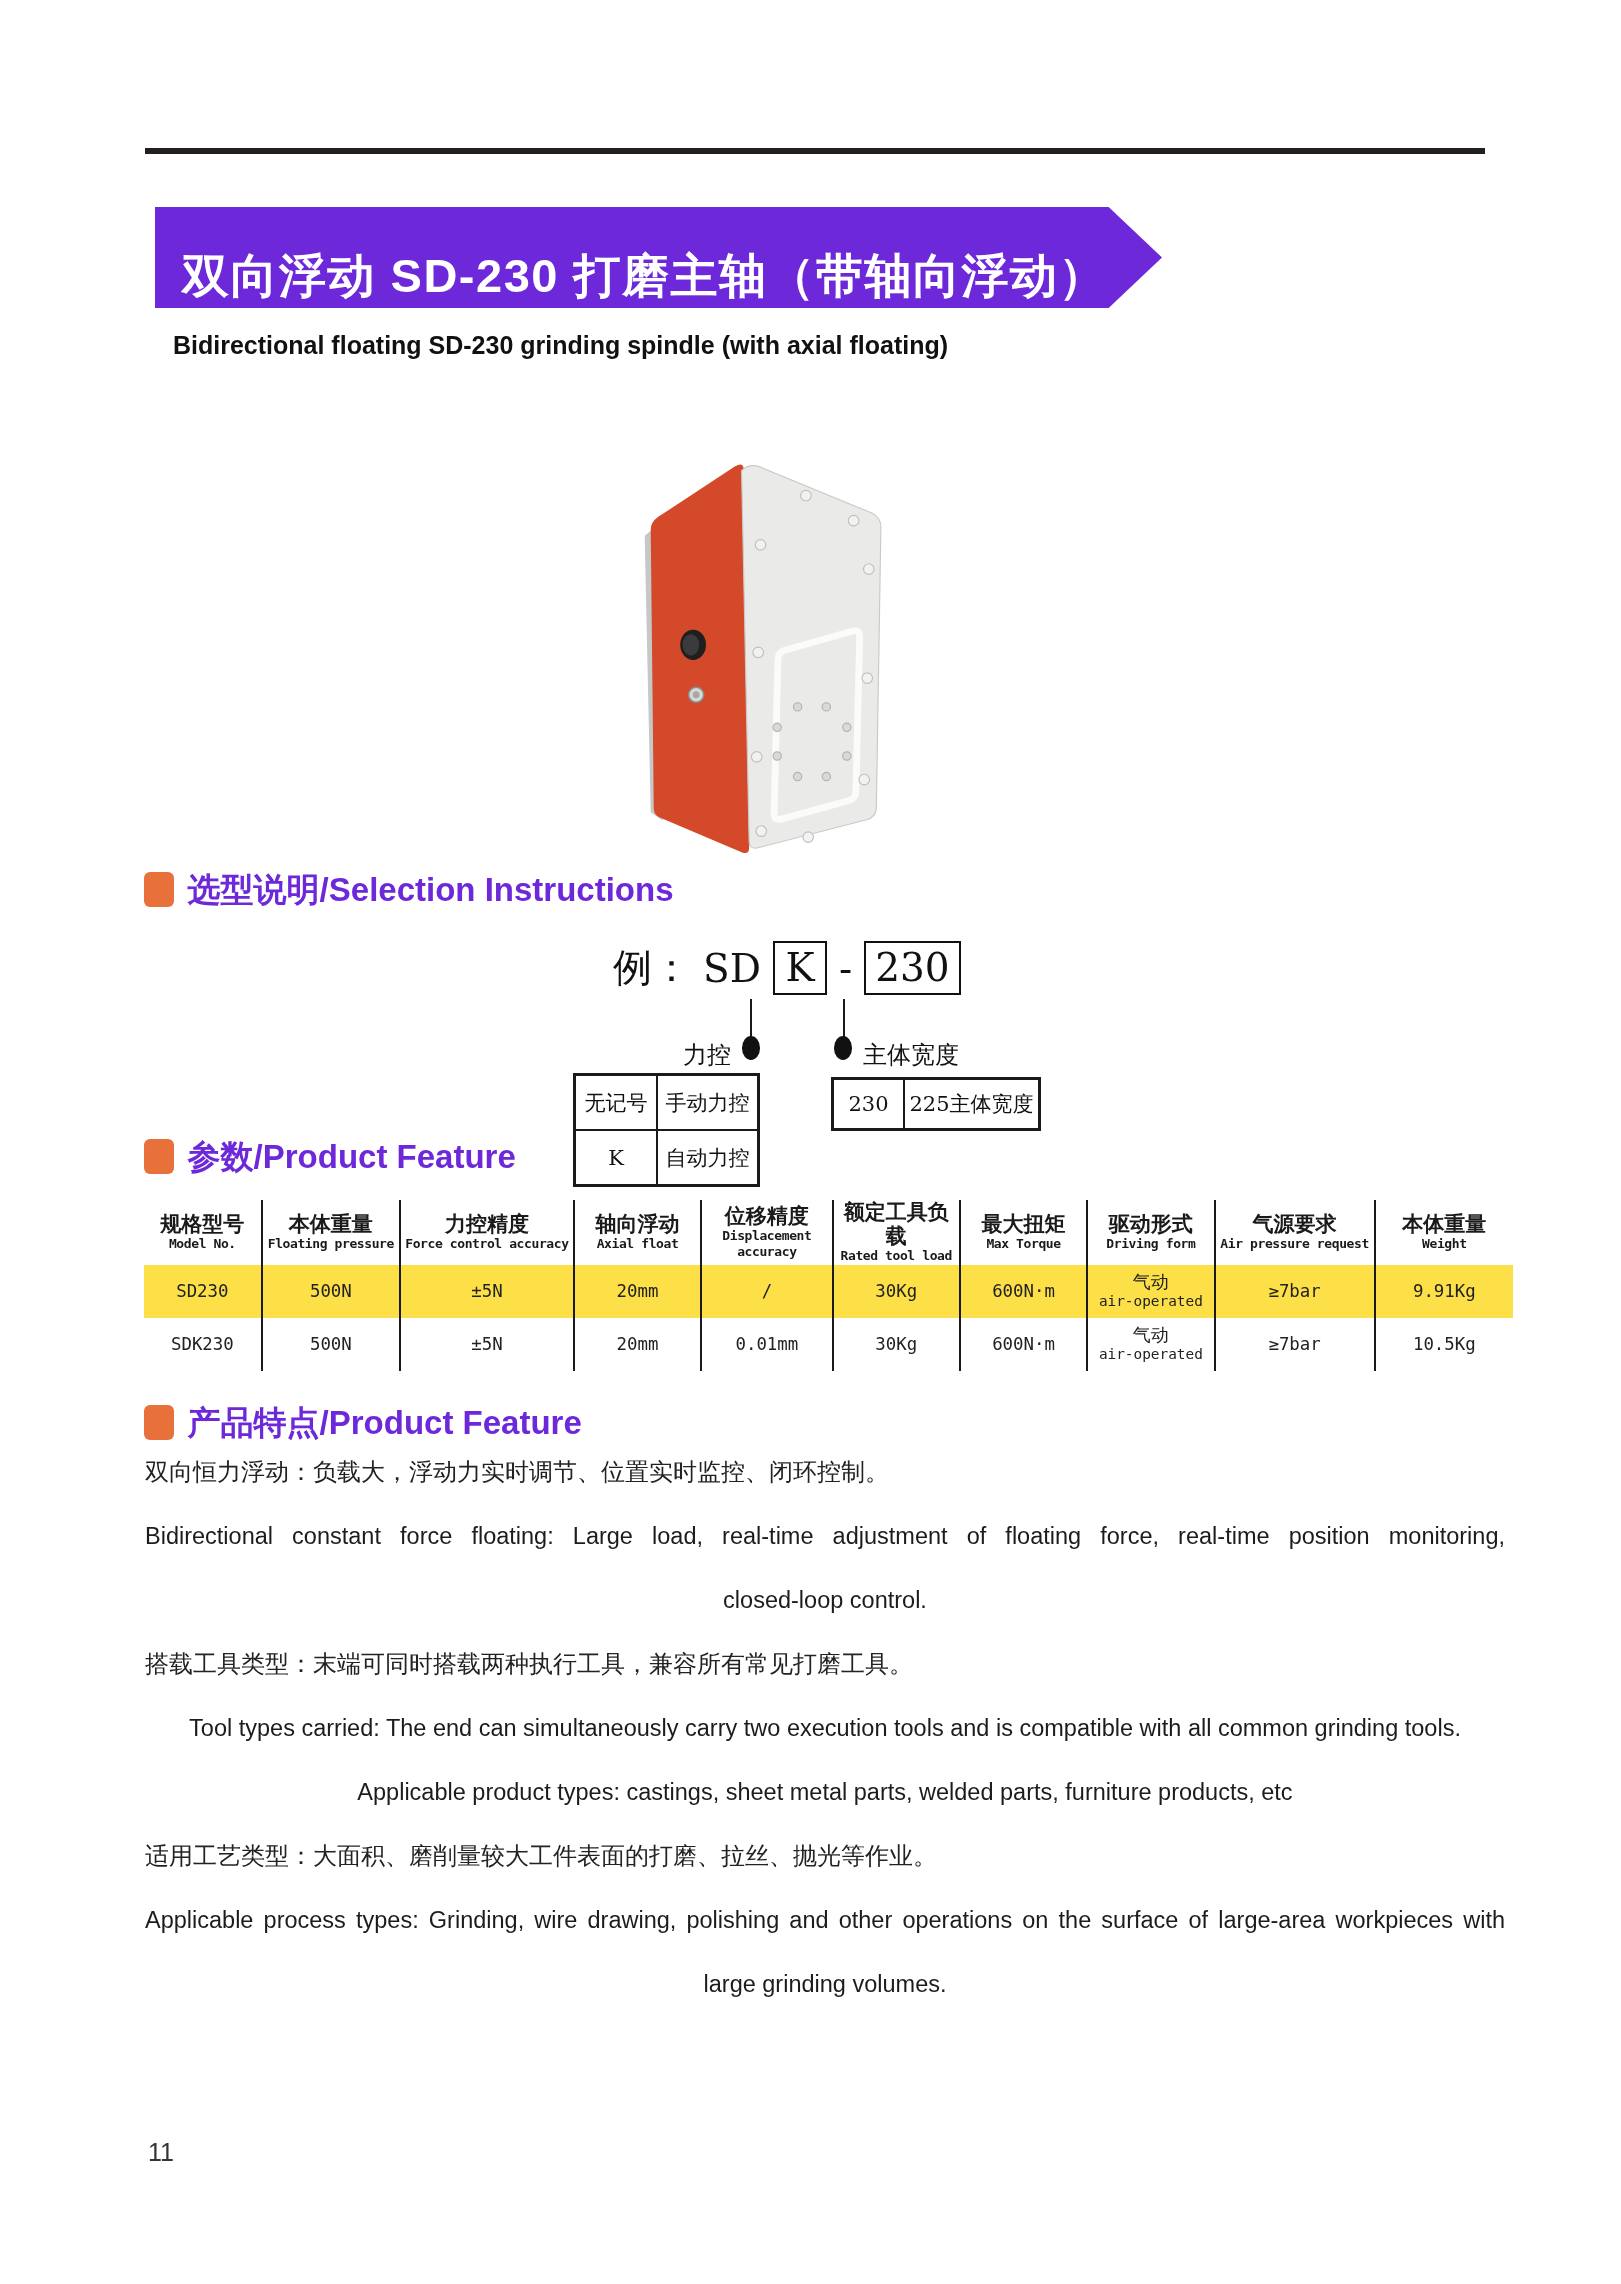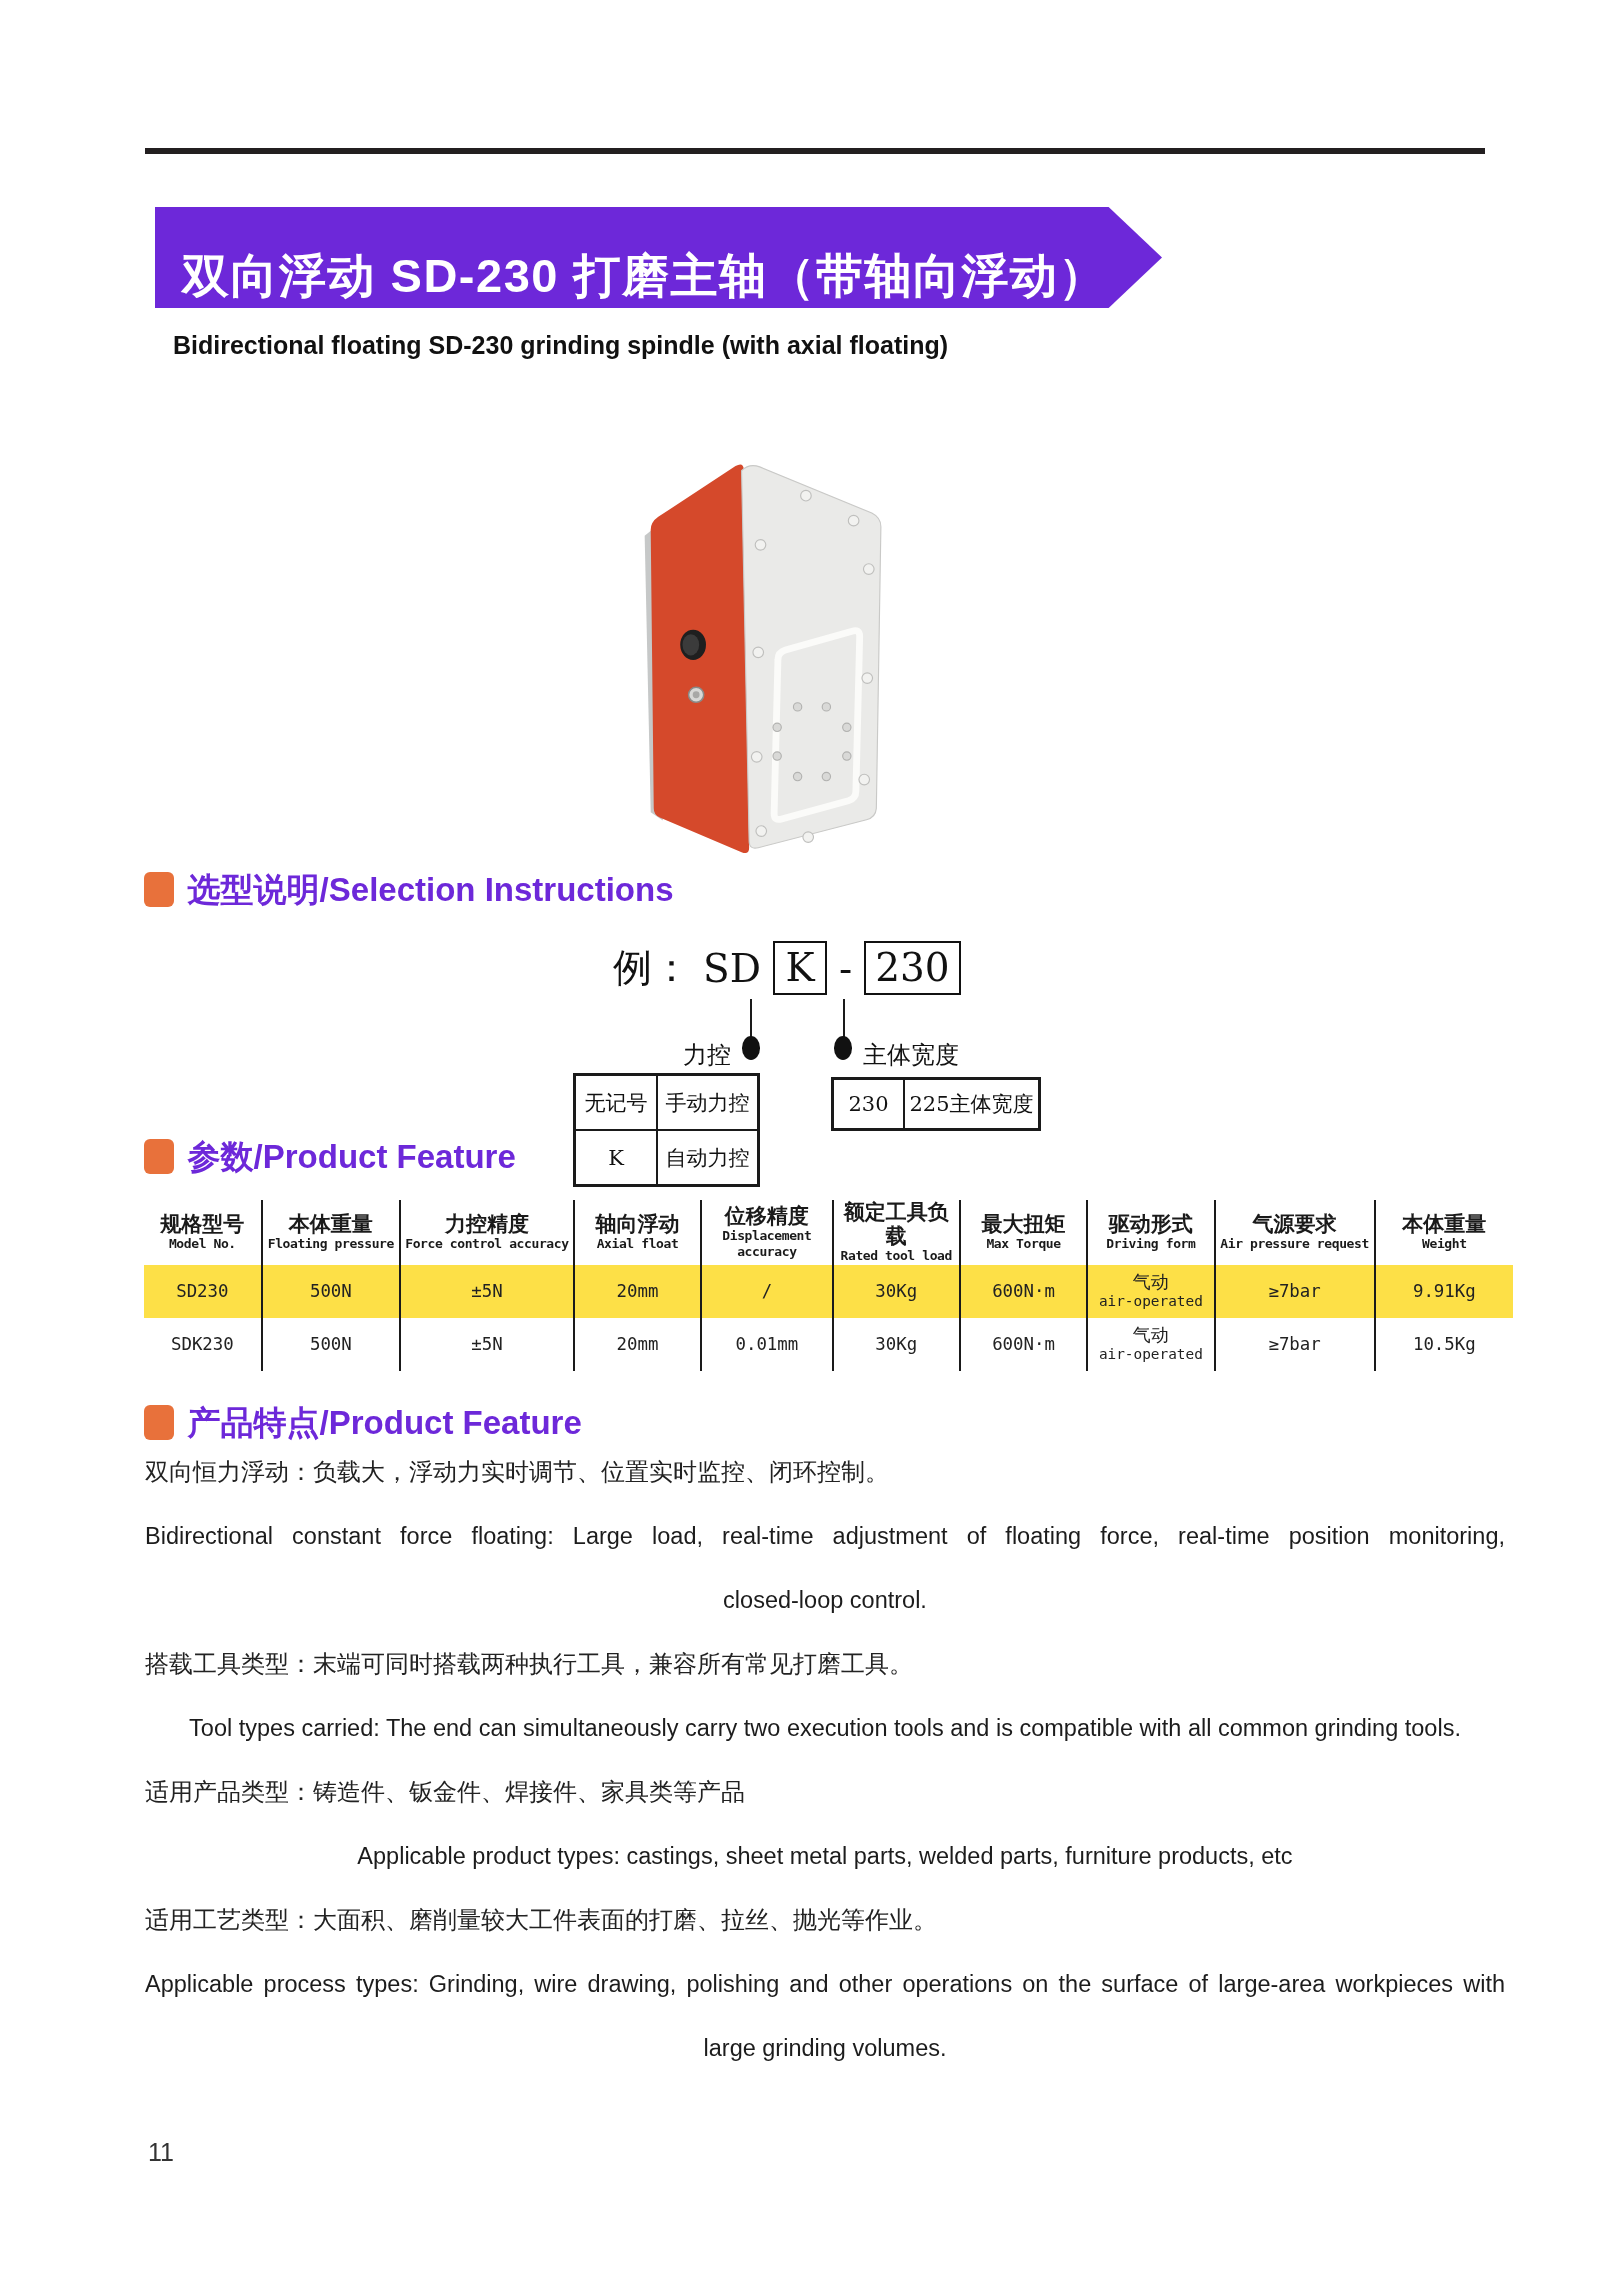--- a/index.html
+++ b/index.html
@@ -266,21 +266,20 @@
     <span class="bullet"></span>
     <span class="heading-text">产品特点/Product Feature</span>
   </div>
 
   <div class="features">
     <p class="zh">双向恒力浮动：负载大，浮动力实时调节、位置实时监控、闭环控制。</p>
     <p class="en just">Bidirectional constant force floating: Large load, real-time adjustment of floating force, real-time position monitoring,</p>
     <p class="en">closed-loop control.</p>
     <p class="zh">搭载工具类型：末端可同时搭载两种执行工具，兼容所有常见打磨工具。</p>
     <p class="en">Tool types carried: The end can simultaneously carry two execution tools and is compatible with all common grinding tools.</p>
-    <p class="zh">适用产品类型：铸造件、钣金件、焊接件、家具类等产品</p>
     <p class="en">Applicable product types: castings, sheet metal parts, welded parts, furniture products, etc</p>
     <p class="zh">适用工艺类型：大面积、磨削量较大工件表面的打磨、拉丝、抛光等作业。</p>
     <p class="en just">Applicable process types: Grinding, wire drawing, polishing and other operations on the surface of large-area workpieces with</p>
     <p class="en">large grinding volumes.</p>
   </div>
 
   <div class="page-number">11</div>
 
 </div>
 

